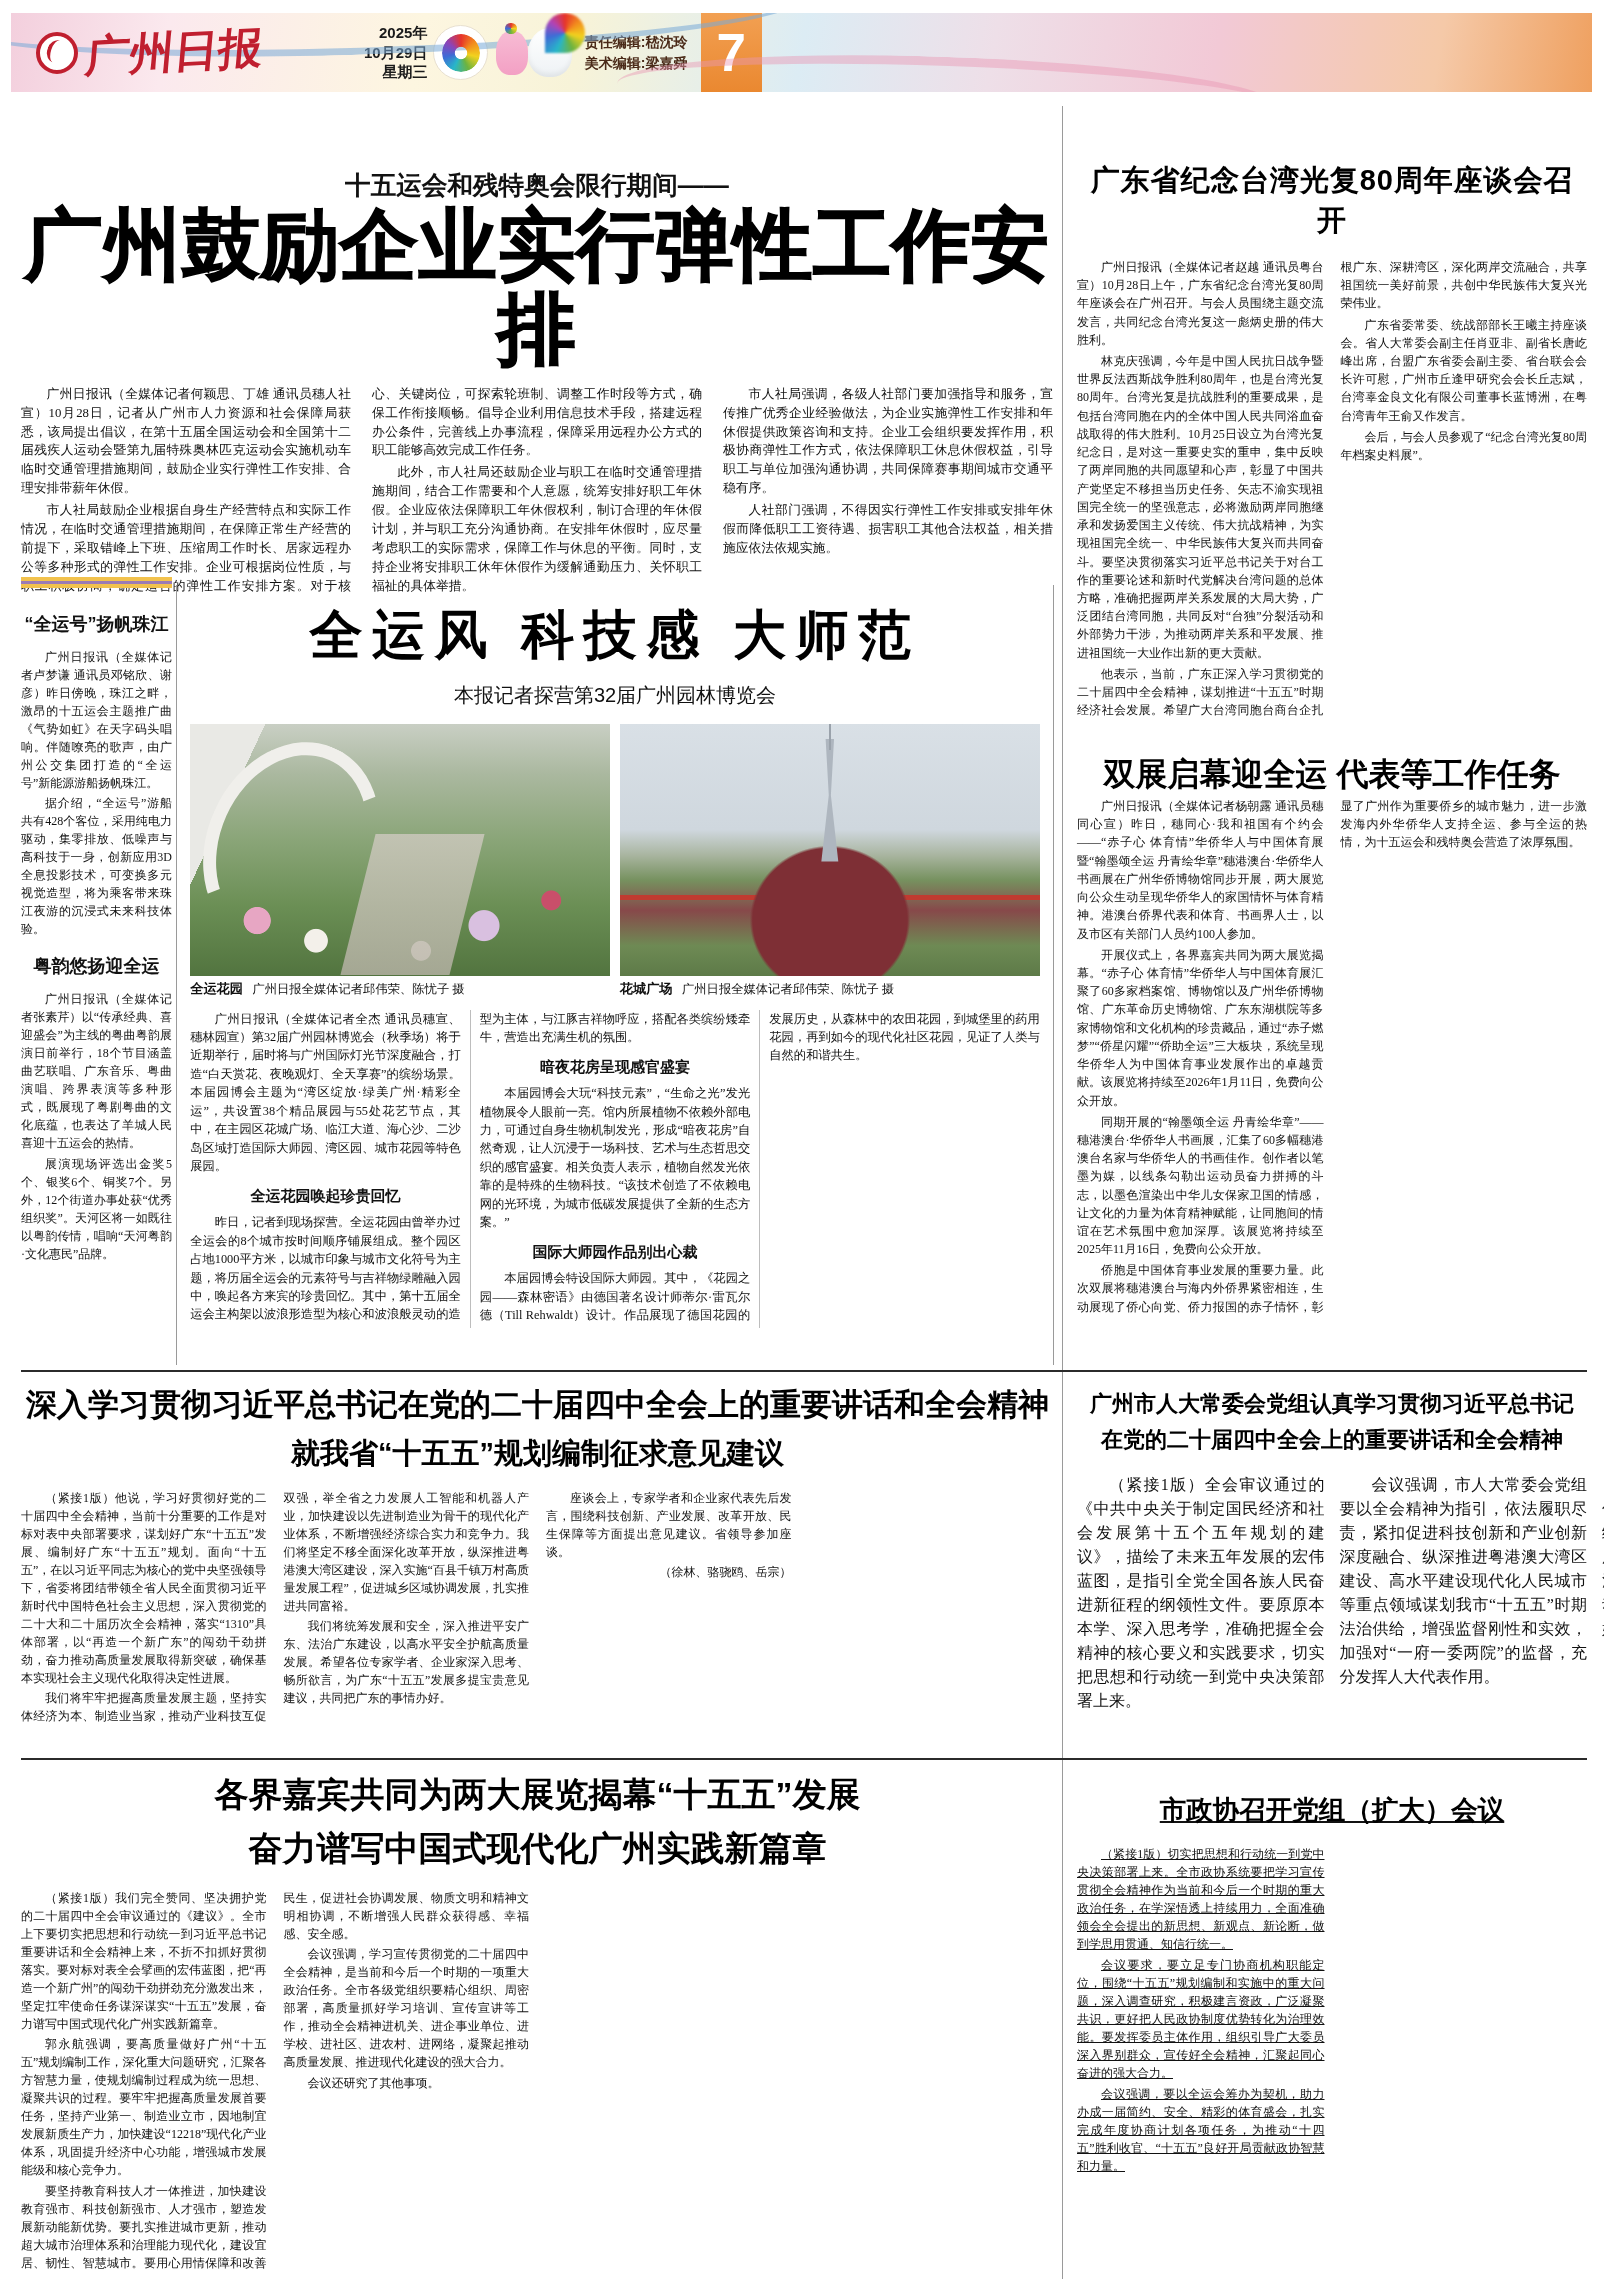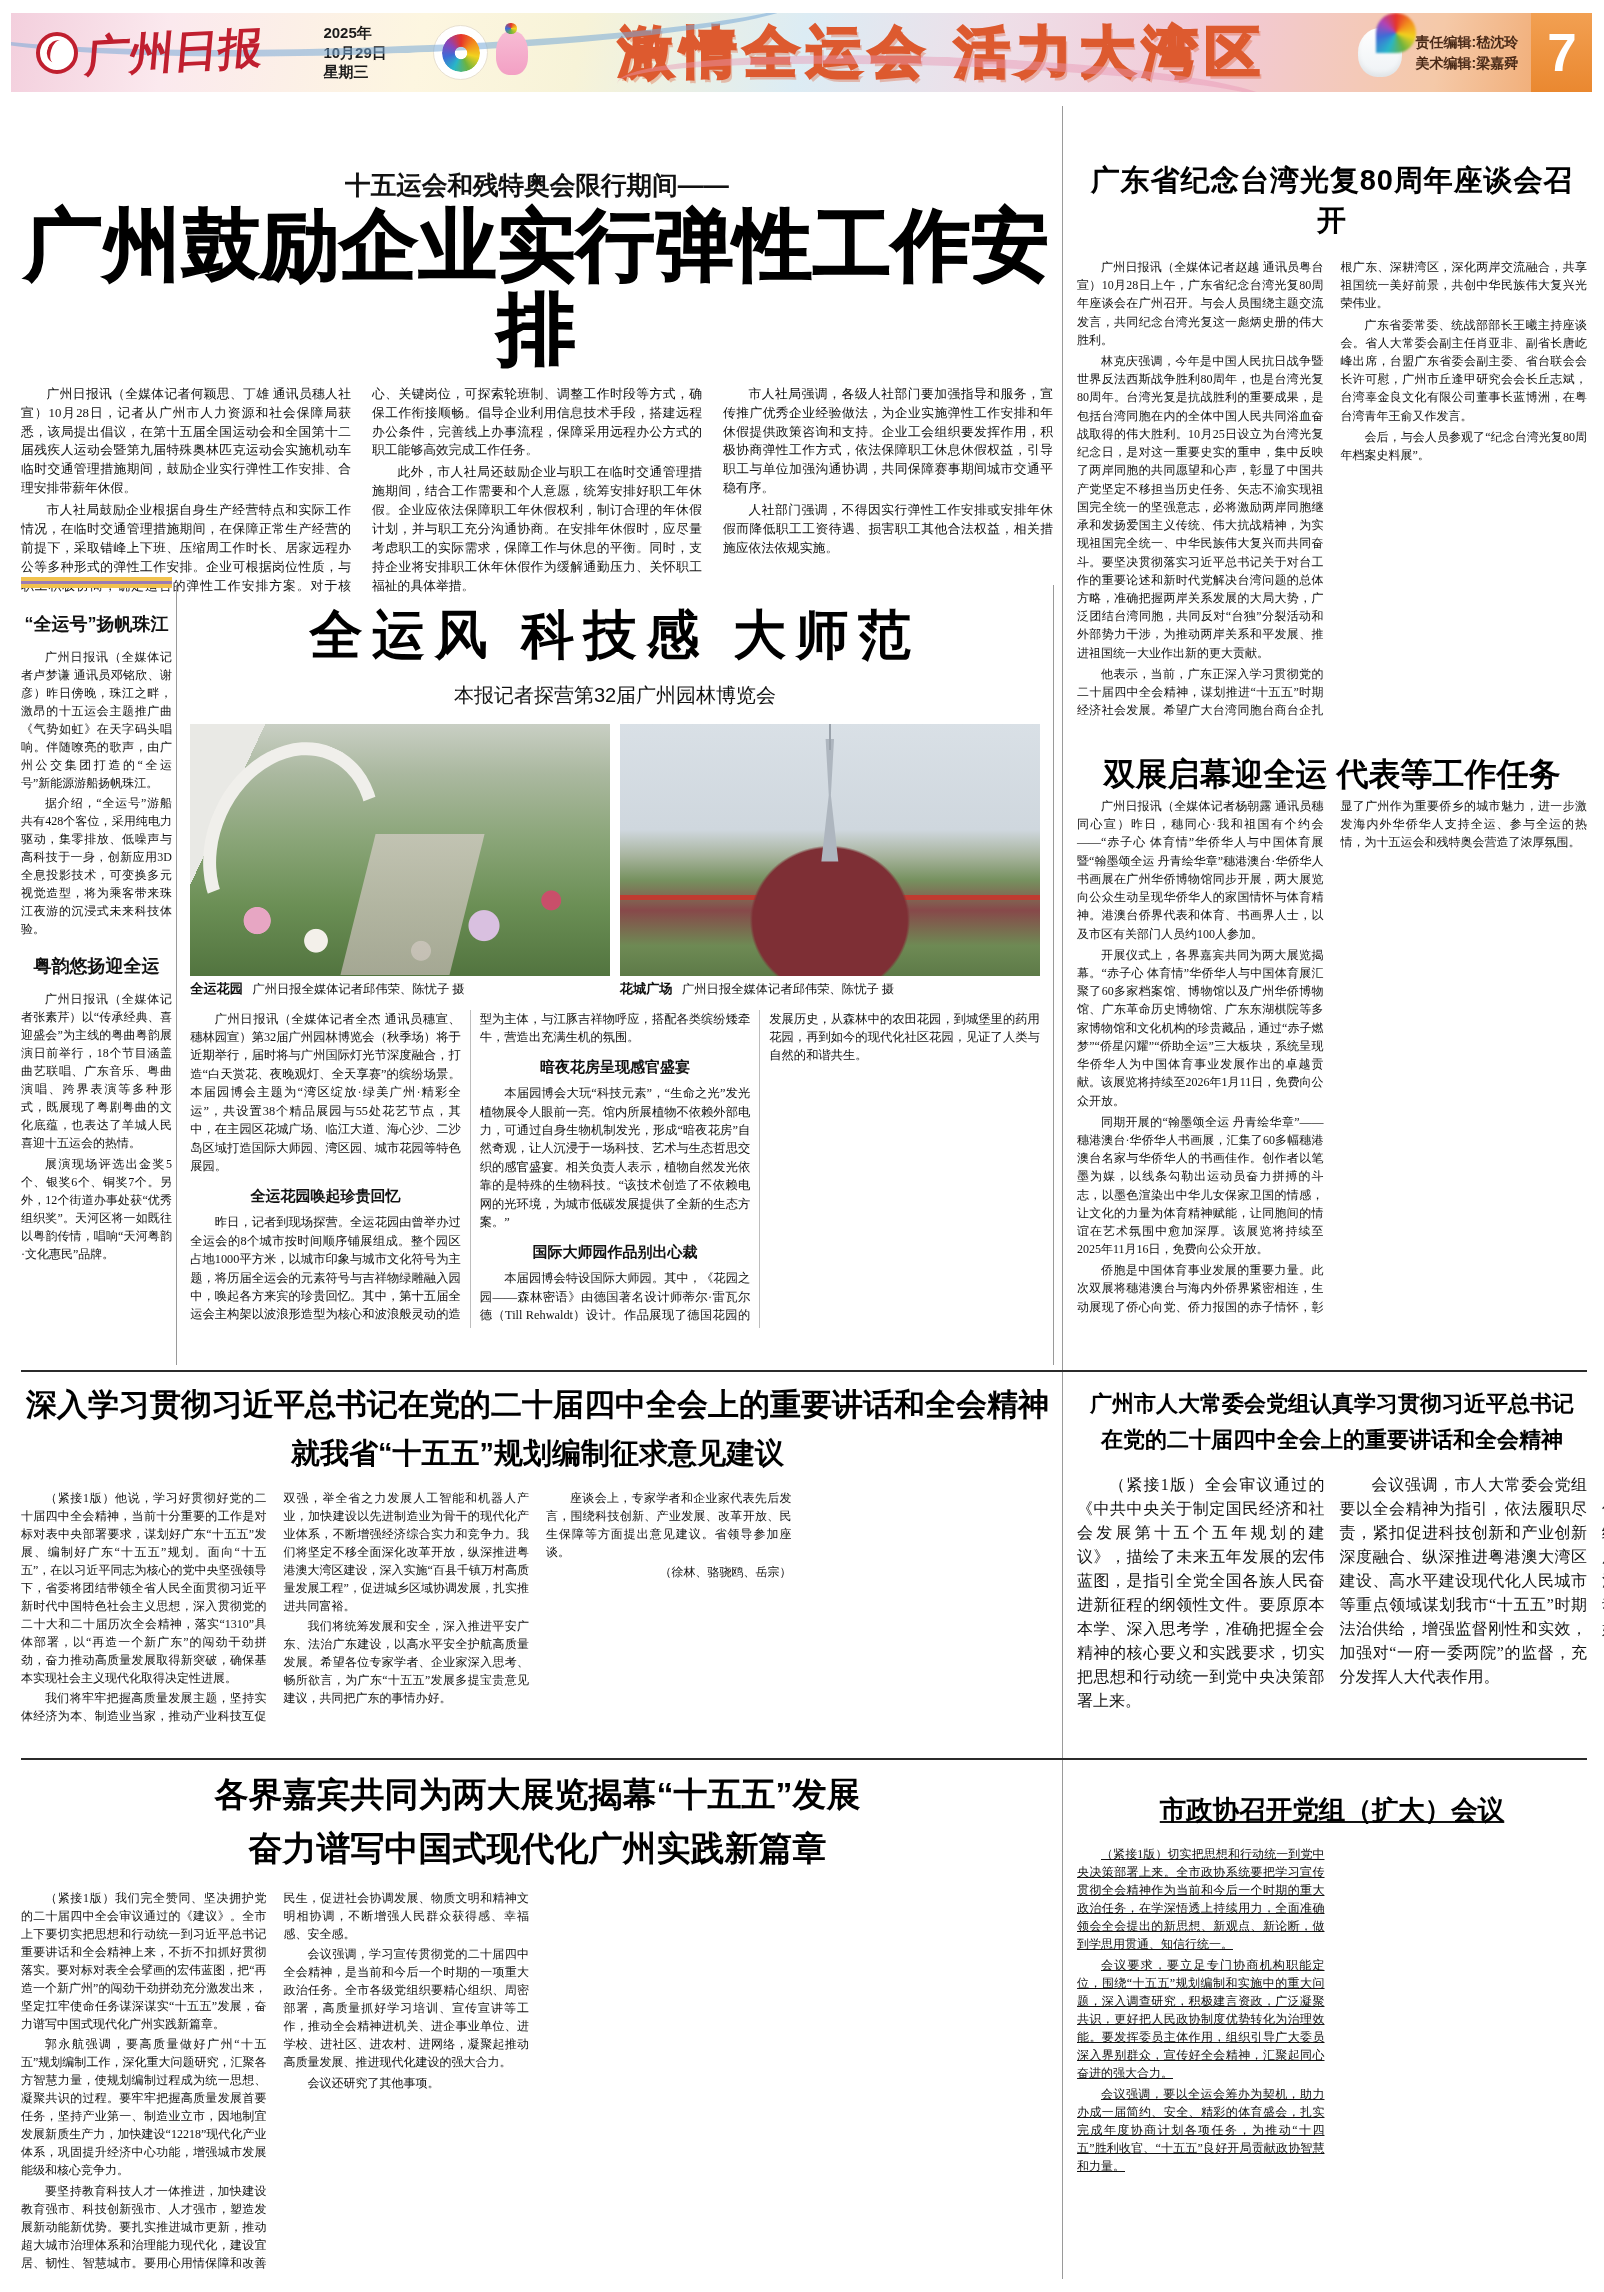--- a/index.html
+++ b/index.html
@@ -18,21 +18,21 @@
   .swoosh2 { position:absolute; left:606px; top:44px; width:662px; height:76px;
              border-radius:50%; border-top:9.5px solid rgba(233,150,180,.45); transform:rotate(2deg); }
   .logo-wrap { display:flex; align-items:center; gap:7.6px; padding-left:24.6px; width:312px; flex:none; }
   .logo-mark { width:42px; height:42px; border:4.7px solid #c01f2f; border-radius:50%;
                position:relative; background:#fff; flex:none; }
   .logo-mark::after { content:""; position:absolute; left:6.6px; top:4.7px; width:15px; height:23px;
                       border-left:4.7px solid #c01f2f; border-radius:50% 0 0 50%; transform:rotate(18deg); }
   .logo-text { font-size:44px; font-weight:bold; color:#c01f2f; transform:skewX(-8deg) rotate(-3deg);
                font-family:"Liberation Serif", serif; white-space:nowrap; }
   .dateblock { font-family:"Liberation Sans", sans-serif; font-size:15px; font-weight:bold;
-               line-height:1.3; color:#1a1a1a; width:104px; flex:none; }
+               line-height:1.3; color:#1a1a1a; width:104px; flex:none;text-align:right; }
   .emblem { width:55px; height:55px; border-radius:50%; background:#fff; border:0.9px solid #e8e0d0;
             display:flex; align-items:center; justify-content:center; flex:none; margin-left:5.7px; }
   .emblem-core { width:38px; height:38px; border-radius:50%;
                  background:conic-gradient(#e6332a,#f28c1e,#f2d21e,#6db33f,#28b6c9,#3f6bd6,#8d44b8,#e6332a);
                  -webkit-mask:radial-gradient(circle,transparent 0 5.7px,#000 6.6px); }
   .mascot { width:32px; height:44px; border-radius:46% 46% 40% 40%; background:linear-gradient(180deg,#f7bcd4,#f3a0c4);
             position:relative; flex:none; margin-left:7.6px; }
   .mascot::before { content:""; position:absolute; left:9.5px; top:-7.6px; width:11.4px; height:11.4px;
                     background:conic-gradient(#e6332a,#f2d21e,#6db33f,#3f6bd6,#e6332a); border-radius:50%; }
   .banner { flex:1; text-align:center; font-family:"Liberation Sans", sans-serif;
@@ -154,21 +154,20 @@
     </div>
     <div class="dateblock">
       <div>2025年</div>
       <div>10月29日</div>
       <div>星期三</div>
     </div>
     <div class="emblem">
       <div class="emblem-core"></div>
     </div>
     <div class="mascot"></div>
-    <div class="banner">激情全运会 活力大湾区</div>
     <div class="mascot2"></div>
     <div class="editors">
       <div>责任编辑:嵇沈玲</div>
       <div>美术编辑:梁嘉舜</div>
     </div>
     <div class="pagenum">7</div>
   </div>
 
   <div class="abs" id="main-art">
     <div class="kicker">十五运会和残特奥会限行期间——</div>

